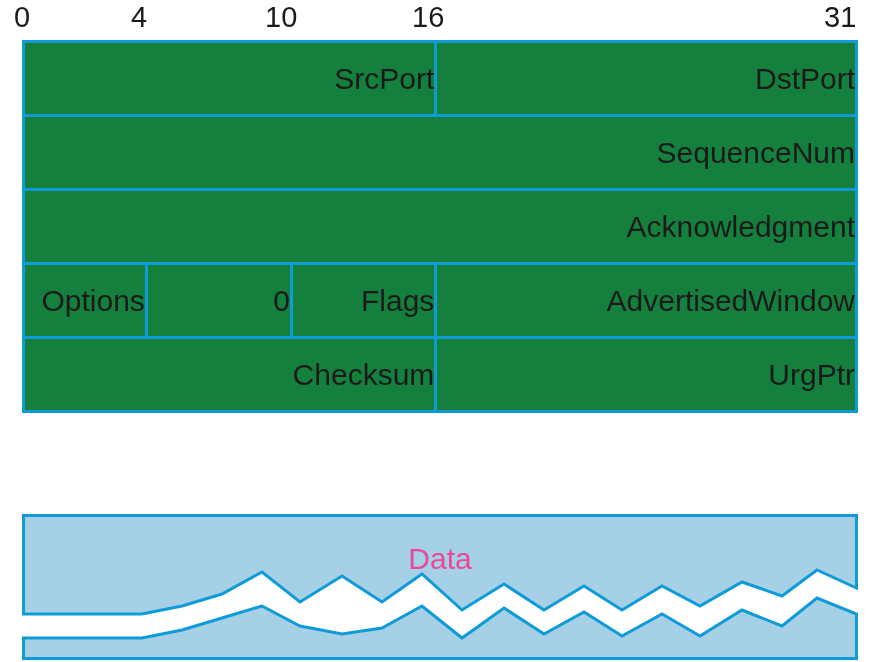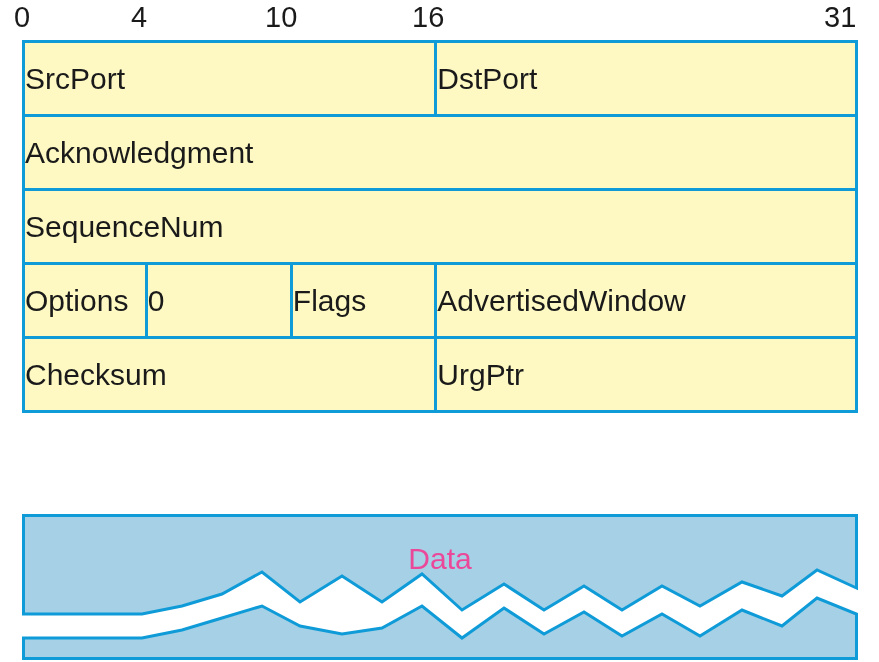--- a/index.html
+++ b/index.html
@@ -41,26 +41,26 @@
   
   .hdr-table {
     position: absolute;
     left: 22px;
     top: 40px;
     width: 836px;
     border-collapse: collapse;
   }
   .hdr-table td {
     border: 3px solid #0f9bd7;
-    text-align: left;
+    text-align: right;
     vertical-align: middle;
     font-size: 30px;
     color: #1a1a1a;
     font-family: "Liberation Sans", sans-serif;
-    background: #fef9c3;
+    background: #15803d;
     padding: 0;
   }
   .r-tall { height: 74px; }
 
   
   .data-wrap {
     position: absolute;
     left: 22px;
     top: 514px;
     width: 836px;
@@ -98,24 +98,24 @@
         <col style="width:146px">
         <col style="width:145px">
         <col style="width:422px">
     </colgroup>
     <tbody>
       <tr class="r-tall">
         <td colspan="3">SrcPort</td>
         <td colspan="1">DstPort</td>
       </tr>
       <tr class="r-tall">
-        <td colspan="4">Acknowledgment</td>
+        <td colspan="4">SequenceNum</td>
       </tr>
       <tr class="r-tall">
-        <td colspan="4">SequenceNum</td>
+        <td colspan="4">Acknowledgment</td>
       </tr>
       <tr class="r-tall">
         <td>Options</td>
         <td>0</td>
         <td>Flags</td>
         <td>AdvertisedWindow</td>
       </tr>
       <tr class="r-tall">
         <td colspan="3">Checksum</td>
         <td colspan="1">UrgPtr</td>

